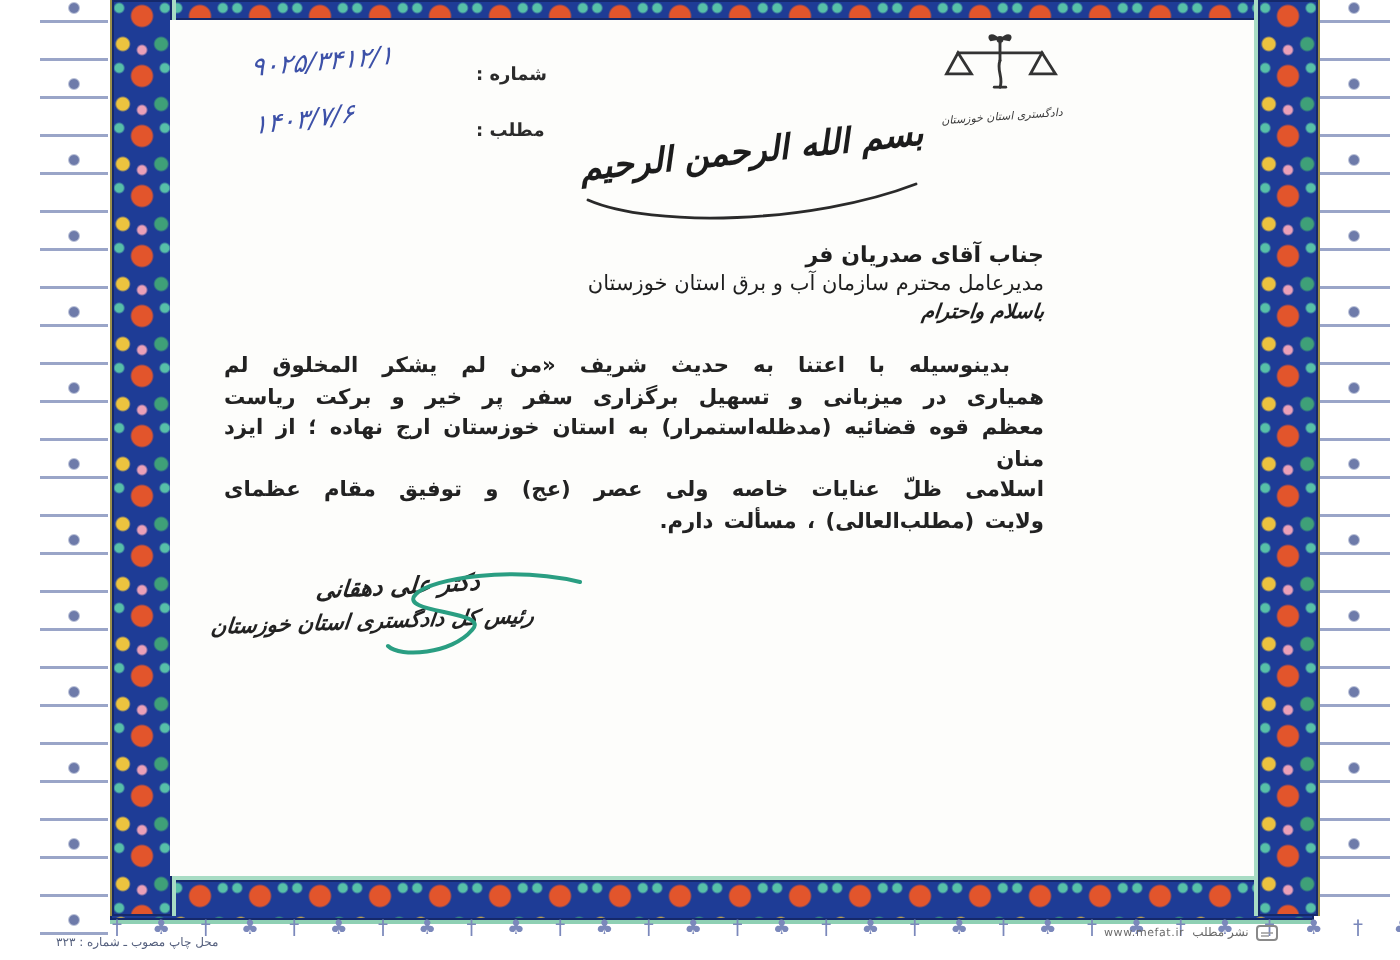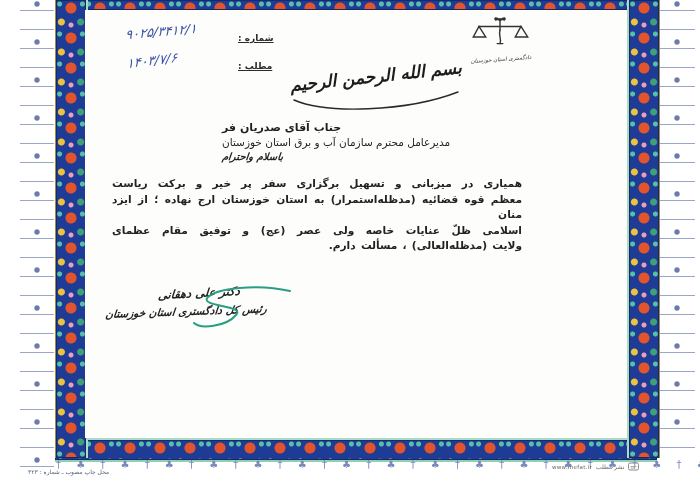--- a/index.html
+++ b/index.html
@@ -29,38 +29,38 @@
     background-size:100% 38px, 58% 19px;
     background-position:0 0, 21% 10px;
     background-repeat:repeat,repeat;}
   .marks-left{left:20px;top:0;width:34px;height:470px;}
   .marks-right{left:659px;top:0;width:36px;height:456px;}
 
   
   .paper{position:absolute;left:85px;top:10px;width:542px;height:428px;background:#fdfdfb;}
 
   
-  .field-label{position:absolute;font-size:9px;font-weight:bold;color:#2b2b2b;direction:rtl;text-decoration:underline;}
+  .field-label{position:absolute;font-size:9px;font-weight:bold;color:#2b2b2b;direction:rtl;}
   .lbl-number{left:238px;top:33px;}
   .lbl-date{left:238px;top:61px;}
   .hand{position:absolute;color:#3d51a8;font-size:13px;font-style:italic;letter-spacing:2px;direction:rtl;white-space:nowrap;}
   .hand-number{left:98px;top:24px;width:126px;text-align:center;transform:rotate(-5deg) skewX(-8deg);}
   .hand-date{left:104px;top:53px;width:96px;text-align:center;transform:rotate(-7deg) skewX(-8deg);}
 
   .emblem{position:absolute;left:468px;top:14px;width:64px;height:42px;}
   .emblem-caption{position:absolute;left:452px;top:56px;width:98px;text-align:center;
     font-size:5.5px;color:#3a3a3a;transform:rotate(-4deg);direction:rtl;font-style:italic;}
 
   .bismillah{position:absolute;left:292px;top:66px;width:170px;text-align:center;
     font-size:17px;font-weight:bold;font-style:italic;color:#1c1c1c;
     transform:rotate(-6deg);direction:rtl;white-space:nowrap;}
   .bismillah-swash{position:absolute;left:286px;top:88px;width:180px;height:30px;}
 
   
-  .recipient{position:absolute;left:222px;top:121px;width:300px;text-align:left;direction:rtl;color:#1f1f1f;}
+  .recipient{position:absolute;left:222px;top:121px;width:300px;text-align:right;direction:rtl;color:#1f1f1f;}
   .recipient .r1{font-size:11px;font-weight:bold;line-height:14px;}
   .recipient .r2{font-size:10.5px;font-weight:normal;line-height:14px;}
   .recipient .r3{font-size:10px;font-weight:bold;font-style:italic;line-height:15px;transform:skewX(-6deg);transform-origin:right;}
 
   
   .body-block{position:absolute;left:112px;top:176px;width:410px;direction:rtl;color:#222;}
   .body-line{font-size:10.6px;font-weight:bold;line-height:15.6px;
     text-align:justify;text-align-last:justify;word-spacing:1.5px;white-space:normal;}
   .body-line.first{padding-right:17px;}
   .body-line.last{text-align-last:right;}
@@ -125,24 +125,25 @@
     <path d="M8 12 C 40 26, 120 24, 172 4" stroke="#2a2a2a" stroke-width="1.4" fill="none" stroke-linecap="round"></path>
   </svg>
 
   <div class="recipient">
     <div class="r1">جناب آقای صدریان فر</div>
     <div class="r2">مدیرعامل محترم سازمان آب و برق استان خوزستان</div>
     <div class="r3">باسلام واحترام</div>
   </div>
 
   <div class="body-block">
+    <div class="body-line first">بدینوسیله با اعتنا به حدیث شریف «من لم یشکر المخلوق لم</div>
     <div class="body-line">همیاری در میزبانی و تسهیل برگزاری سفر پر خیر و برکت ریاست</div>
     <div class="body-line">معظم قوه قضائیه (مدظله‌استمرار) به استان خوزستان ارج نهاده ؛ از ایزد منان</div>
     <div class="body-line">اسلامی ظلّ عنایات خاصه ولی عصر (عج) و توفیق مقام عظمای</div>
-    <div class="body-line last">ولایت (مدظله‌العالی) ، مسألت دارم.</div>
+    <div class="body-line last">ولایت (مطلب‌العالی) ، مسألت دارم.</div>
   </div>
 
   <div class="sig-name">دکتر علی دهقانی</div>
   <div class="sig-title">رئیس کل دادگستری استان خوزستان</div>
   <svg class="sig-swirl" viewBox="0 0 112 56">
     <path d="M104 8 C 70 0, 30 6, 22 14 C 12 24, 60 22, 50 32 C 40 44, 14 46, 8 40" stroke="#2a9e82" stroke-width="2" fill="none" stroke-linecap="round"></path>
   </svg>
 
   <div class="trim-row">† ♣ † ♣ † ♣ † ♣ † ♣ † ♣ † ♣ † ♣ † ♣ † ♣ † ♣ † ♣ † ♣ † ♣ † ♣ † ♣ † ♣ † ♣ † ♣ † ♣ † ♣ † ♣ † ♣ † ♣ † ♣ † ♣</div>
 

